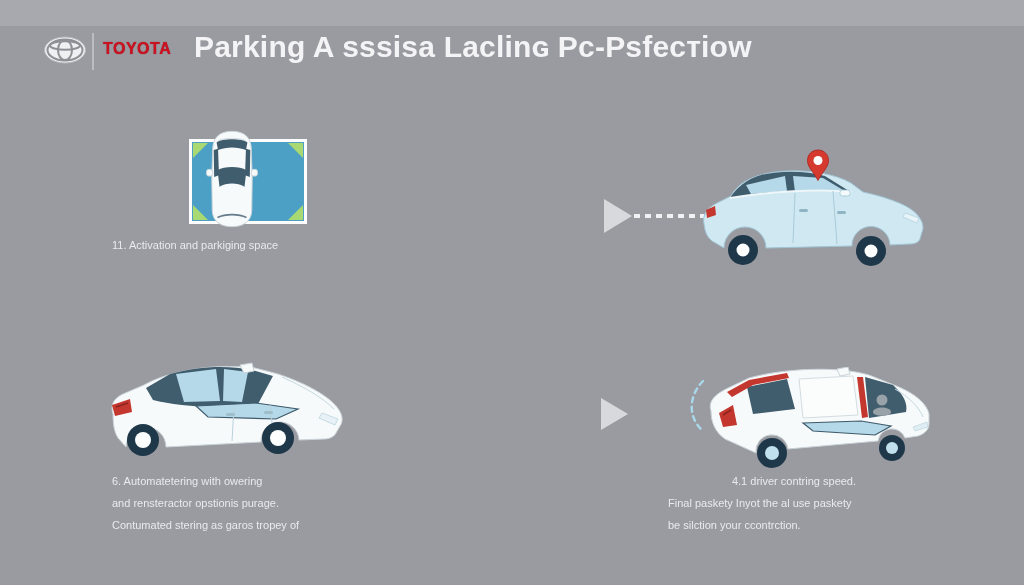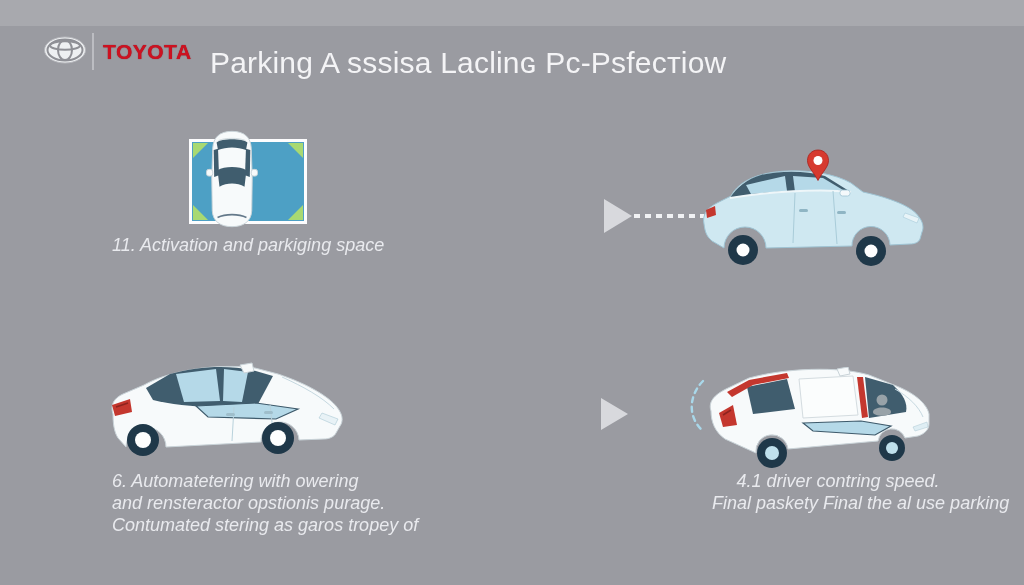--- a/index.html
+++ b/index.html
@@ -26,33 +26,33 @@
   }
   .top-band{
     position:absolute;left:0;top:0;width:1024px;height:26px;
     background:var(--header-band,#a8a9ae);
   }
   .abs{position:absolute;}
   
   .logo-svg{left:43px;top:36px;}
   .divider{left:92px;top:33px;width:2px;height:37px;background:#c2c3c8;opacity:.85;}
   .brand{
-    left:103px;top:40px;font-size:21px;font-weight:700;letter-spacing:.5px;
+    left:103px;top:40px;font-size:16px;font-weight:700;letter-spacing:.5px;
     color:var(--brand-red,#cd1120);text-shadow:0 0 1px #8a0d18;
   }
   .title{
-    left:194px;top:30px;margin:16px;font-size:30px;font-weight:400;letter-spacing:.2px;
+    left:194px;top:30px;margin:0;font-size:30px;font-weight:700;letter-spacing:.2px;
     color:var(--title-text,#f4f4f6);white-space:nowrap;
   }
   
-  .caption{color:var(--caption-text,#e9eaee);font-size:18px;line-height:22px;font-style:italic;}
+  .caption{color:var(--caption-text,#e9eaee);font-size:11px;line-height:22px;}
   .caption .line{white-space:nowrap;}
   .caption-1{left:112px;top:234px;}
   .caption-3{left:112px;top:470px;}
-  .caption-4{left:668px;top:470px;width:252px;margin-left:44px;}
+  .caption-4{left:668px;top:470px;width:252px;}
   .caption-4 .line:first-child{text-align:center;}
   
   .bodywhite{fill:#f7fafb;stroke:#c9d3d8;stroke-width:1;}
   .bodyblue{fill:var(--car-body-blue,#cfe8f1);stroke:#9fc4d4;stroke-width:1;}
   .glass{fill:var(--glass,#405d6e);}
   .pane{fill:#b5d9e8;}
   .wheel{fill:var(--wheel-dark,#1f3849);}
   .hub{fill:#fdfefe;}
   .hubblue{fill:#bfe0ec;}
   .redpart{fill:var(--accent-red,#c4372e);}
@@ -176,16 +176,17 @@
       <path class="pane" d="M116,56 L174,54 L204,59 L188,68 L126,64 Z" stroke="#3e5a6b" stroke-width="1.2"></path>
       <path d="M208,22 C222,30 232,40 236,50" stroke="#c5d8e0" stroke-width="1" fill="none"></path>
       <path d="M226,60 L240,55 L241,60 L228,64 Z" fill="#dfeef4" stroke="#aac7d3" stroke-width="0.5"></path>
       <circle class="wheel" cx="85" cy="86" r="15"></circle>
       <circle class="hubblue" cx="85" cy="86" r="7"></circle>
       <circle class="wheel" cx="205" cy="81" r="13"></circle>
       <circle class="hubblue" cx="205" cy="81" r="6"></circle>
     </svg>
     <div class="abs caption caption-4">
       <div class="line">4.1 driver contring speed.</div>
-      <div class="line">Final paskety Final the al use parking</div>
+      <div class="line">Final paskety Inyot the al use paskety</div>
+      <div class="line">be silction your ccontrction.</div>
     </div>
   </div>
 </div>
 
 </body></html>

